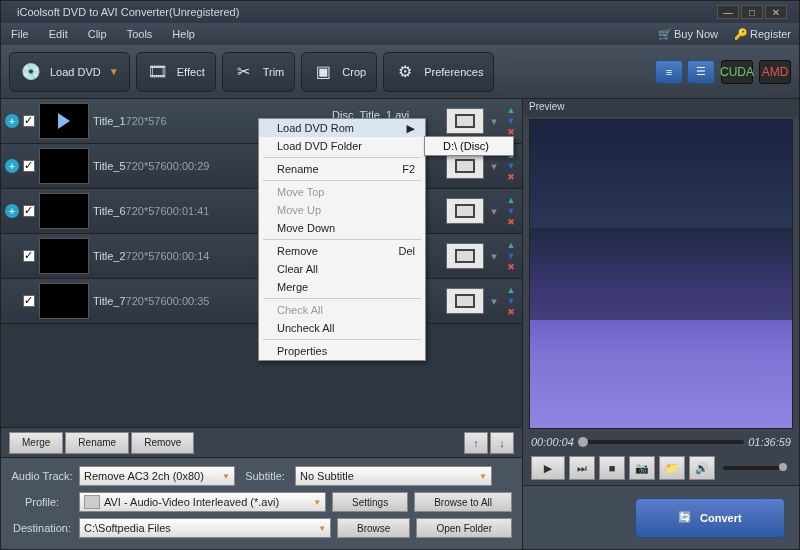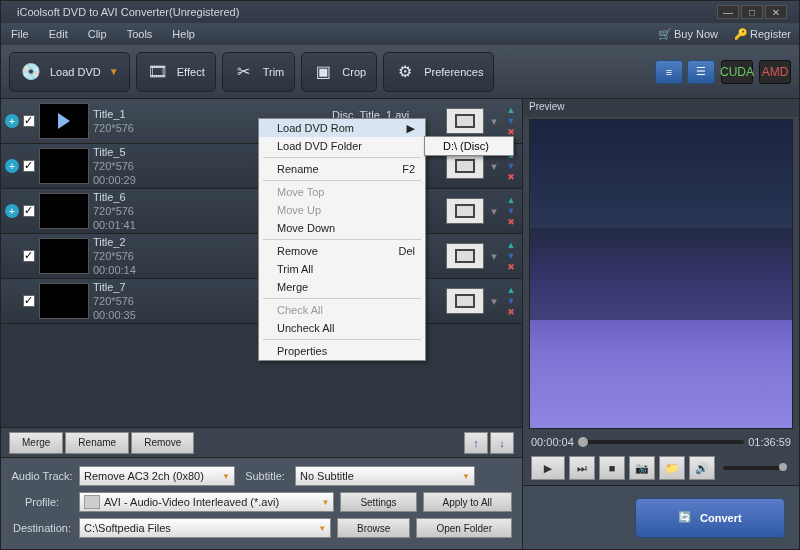--- a/index.html
+++ b/index.html
@@ -25,21 +25,21 @@
 .main { flex:1; display:flex; overflow:hidden; background:#434d5a; }
 .left { width:522px; display:flex; flex-direction:column; border-right:1px solid #222; }
 .list { flex:1; overflow:hidden; position:relative; background:#2e3640; }
 .row { display:flex; align-items:center; height:45px; border-bottom:1px solid #222; background:linear-gradient(#38424e,#2d3540); padding:0 4px; gap:4px; position:relative; }
 .row.sel { background:linear-gradient(#404b58,#353e48); }
 .plus { width:14px; height:14px; border-radius:7px; background:#2aa5c9; color:#fff; display:flex; align-items:center; justify-content:center; font-size:10px; cursor:pointer; }
 .chk { width:12px; height:12px; background:#fff; border:1px solid #666; cursor:pointer; position:relative; }
 .chk::after { content:"✓"; color:#000; position:absolute; top:-2px; left:0; font-size:11px; }
 .thumb { width:50px; height:36px; background:#000; border:1px solid #555; display:flex; align-items:center; justify-content:center; }
 .play-ico { width:0; height:0; border-left:12px solid #89b6f0; border-top:8px solid transparent; border-bottom:8px solid transparent; }
-.meta { flex:1; color:#cfd8e2; font-size:10px; line-height:1.3; display:flex; flex-direction:column; }
+.meta { flex:1; color:#cfd8e2; font-size:10px; line-height:1.3; display:flex; }
 .meta .dim { color:#96a0ac; }
 .out { width:110px; color:#cfd8e2; font-size:10px; }
 .fmt { width:38px; height:26px; border:1px solid #666; background:#e8e8e8; display:flex; align-items:center; justify-content:center; cursor:pointer; }
 .drop2 { width:12px; color:#888; cursor:pointer; text-align:center; }
 .ctrls { width:14px; display:flex; flex-direction:column; gap:1px; align-items:center; }
 .ctrls span { width:12px; height:10px; font-size:9px; cursor:pointer; text-align:center;}
 .arr-up{color:#3aa;}
 .arr-dn{color:#36b;}
 .arr-x{color:#d55;}
 .listbtns { height:30px; background:#3a434e; border-top:1px solid #222; display:flex; align-items:center; padding:0 8px; gap:2px; }
@@ -50,21 +50,21 @@
 .frow { display:flex; align-items:center; gap:6px; }
 .flabel { width:62px; text-align:center; }
 .combo { height:20px; background:linear-gradient(#fefefe,#ddd); border:1px solid #888; display:flex; align-items:center; padding:0 4px; color:#222; cursor:pointer; position:relative; }
 .combo::after { content:"▼"; position:absolute; right:4px; font-size:8px; color:#d88b2a; }
 .combo .cico{width:16px;height:14px;background:#ccc;border:1px solid #999;margin-right:4px;}
 .sm-btn { height:20px; padding:0 19px; background:linear-gradient(#e8e8e8,#c8c8c8); border:1px solid #888; cursor:pointer; color:#222; font-size:10px;}
 .right { flex:1; display:flex; flex-direction:column; background:#3a434e; }
 .preview-head { height:18px; padding:2px 6px; color:#cfd8e2; font-size:10px; background:#333b45; }
 .preview { flex:1; margin:2px 6px 4px 6px; background:linear-gradient(#1a2340 0%,#2a3654 35%,#5b52b5 55%,#7b72d3 75%,#8f86e3 100%); border:1px solid #222; position:relative;}
 .preview::after{content:"";position:absolute;left:0;right:0;top:35%;height:30%;background:rgba(25,30,50,.5);}
-.timebar { height:18px; display:flex; align-items:center; gap:4px; padding:0 8px; color:#cfd8e2; font-size:9px; }
+.timebar { height:18px; display:flex; align-items:center; gap:4px; padding:0 8px; color:#cfd8e2; font-size:9px;font-style:italic; }
 .slider { flex:1; height:4px; background:#222; border-radius:2px; position:relative; cursor:pointer;}
 .slider::before{content:"";position:absolute;left:0;top:-3px;width:10px;height:10px;border-radius:5px;background:#aaa;}
 .pctrls { height:34px; display:flex; align-items:center; gap:4px; padding:0 8px; }
 .pbtn { width:26px; height:24px; background:linear-gradient(#e8e8e8,#c8c8c8); border:1px solid #888; cursor:pointer; display:flex; align-items:center; justify-content:center; color:#333; font-size:11px;}
 .pbtn.play{width:34px;}
 .vol{flex:1;height:4px;background:#222;border-radius:2px;cursor:pointer;position:relative;margin:0 4px;}
 .vol::before{content:"";position:absolute;right:0;top:-3px;width:8px;height:8px;border-radius:4px;background:#aaa;}
 .convert-area{height:64px;display:flex;align-items:center;justify-content:flex-end;padding:0 14px;background:#434d5a;border-top:1px solid #222;}
 .convert-btn { width:150px; height:40px; background:linear-gradient(#5b7cc8,#2f5aa6); border:1px solid #284d7a; border-radius:5px; color:#fff; font-size:16px; font-weight:bold; display:flex; align-items:center; justify-content:center; gap:8px; cursor:pointer; }
 .ctx-menu { position:absolute; left:258px; top:118px; width:168px; background:#f4f4f4; border:1px solid #888; box-shadow:2px 2px 4px rgba(0,0,0,.4); z-index:50; color:#222;}
@@ -272,32 +272,32 @@
         <div class="sq">↓</div>
       </div>
 
       <div class="form">
         <div class="frow">
           <div class="flabel">Audio Track:</div>
           <div class="combo" style="width:156px">
               <span>Remove AC3 2ch (0x80)</span>
             </div>
           <div class="flabel" style="width:48px">Subtitle:</div>
-          <div class="combo" style="width:180px">
+          <div class="combo" style="width:197px">
               <span>No Subtitle</span>
             </div>
         </div>
         <div class="frow">
           <div class="flabel">Profile:</div>
           <div class="combo" style="flex:1">
               <span class="cico"></span>
               <span>AVI - Audio-Video Interleaved (*.avi)</span>
             </div>
           <button class="sm-btn">Settings</button>
-          <button class="sm-btn">Apply to All</button>
+          <button class="sm-btn">Browse to All</button>
         </div>
         <div class="frow">
           <div class="flabel">Destination:</div>
           <div class="combo" style="flex:1">
               <span>C:\Softpedia Files</span>
             </div>
           <button class="sm-btn">Browse</button>
           <button class="sm-btn">Open Folder</button>
         </div>
       </div>
@@ -343,21 +343,21 @@
     </div>
   <div class="ctx-sep"></div>
   <div class="ctx-item disabled">Move Top</div>
   <div class="ctx-item disabled">Move Up</div>
   <div class="ctx-item">Move Down</div>
   <div class="ctx-sep"></div>
   <div class="ctx-item">
       <span>Remove</span>
       <span>Del</span>
     </div>
-  <div class="ctx-item">Trim All</div>
+  <div class="ctx-item">Clear All</div>
   <div class="ctx-item">Merge</div>
   <div class="ctx-sep"></div>
   <div class="ctx-item disabled">Check All</div>
   <div class="ctx-item">Uncheck All</div>
   <div class="ctx-sep"></div>
   <div class="ctx-item">Properties</div>
 </div>
 <div class="ctx-sub">
   <div class="ctx-item">D:\ (Disc)</div>
 </div>

